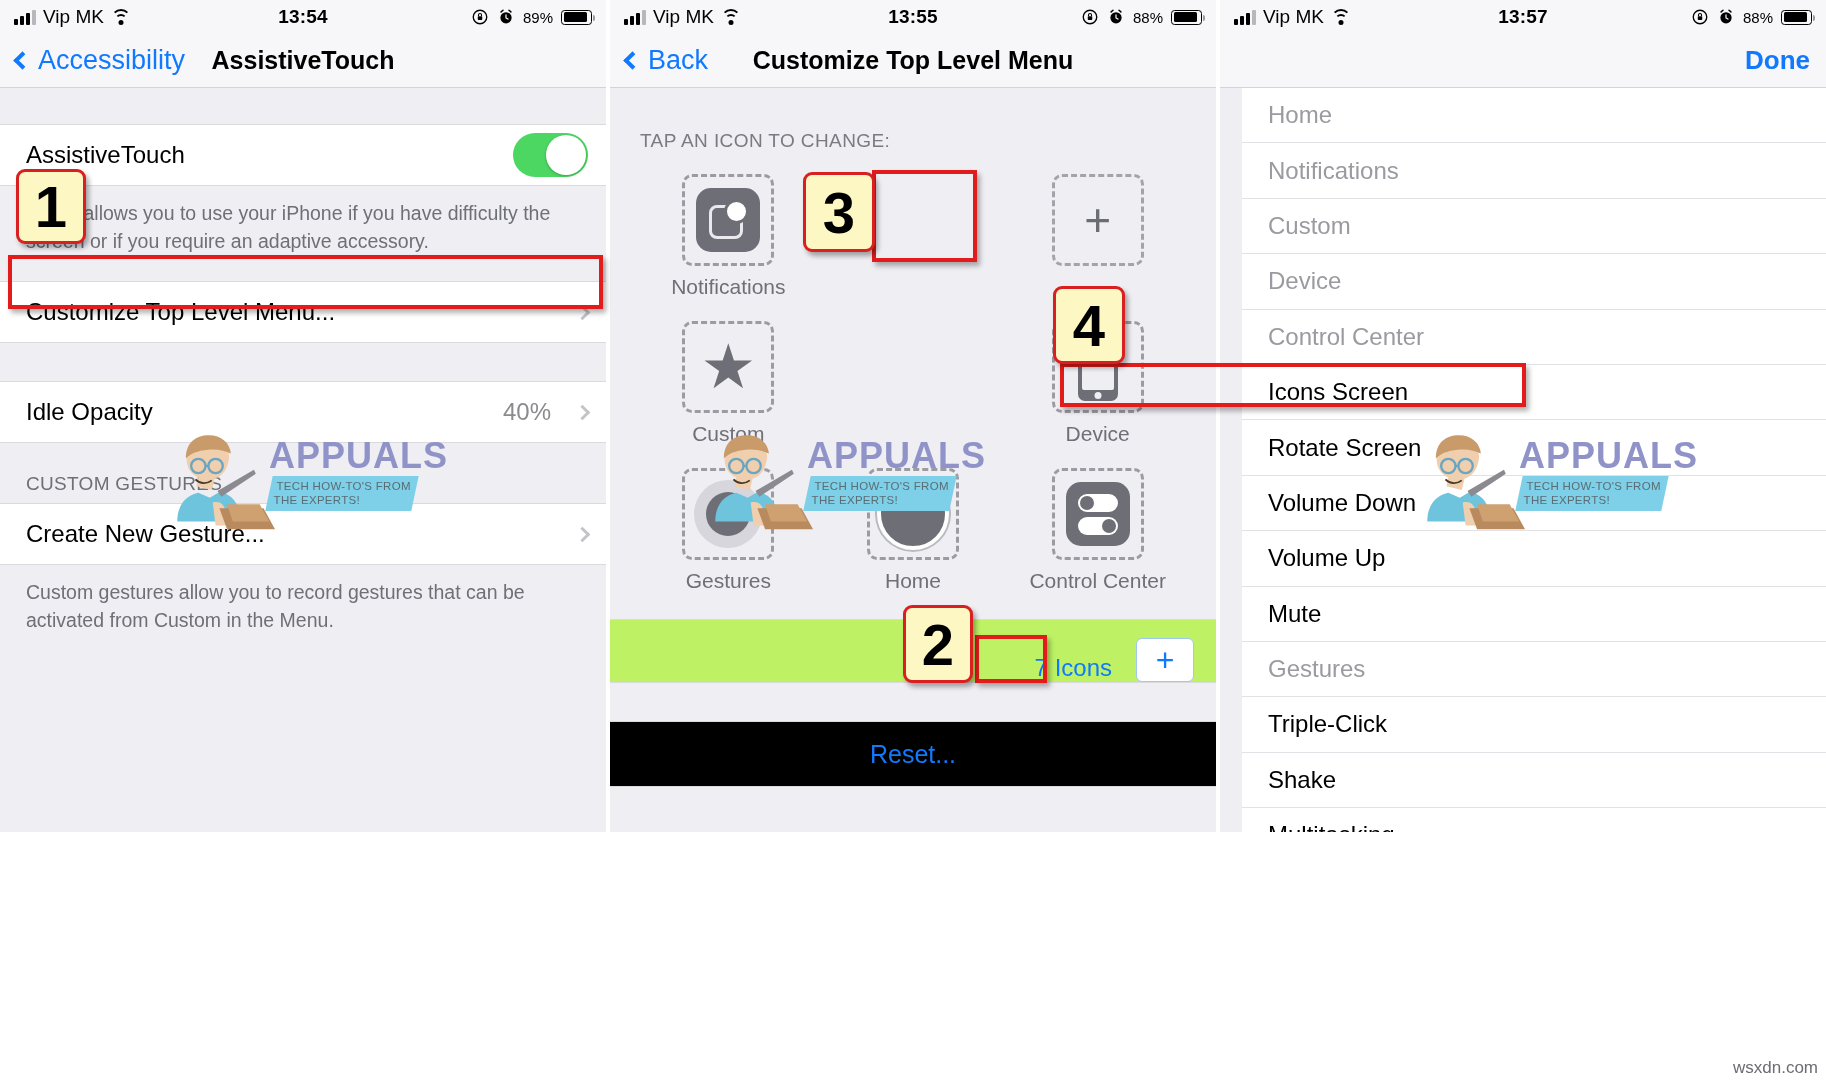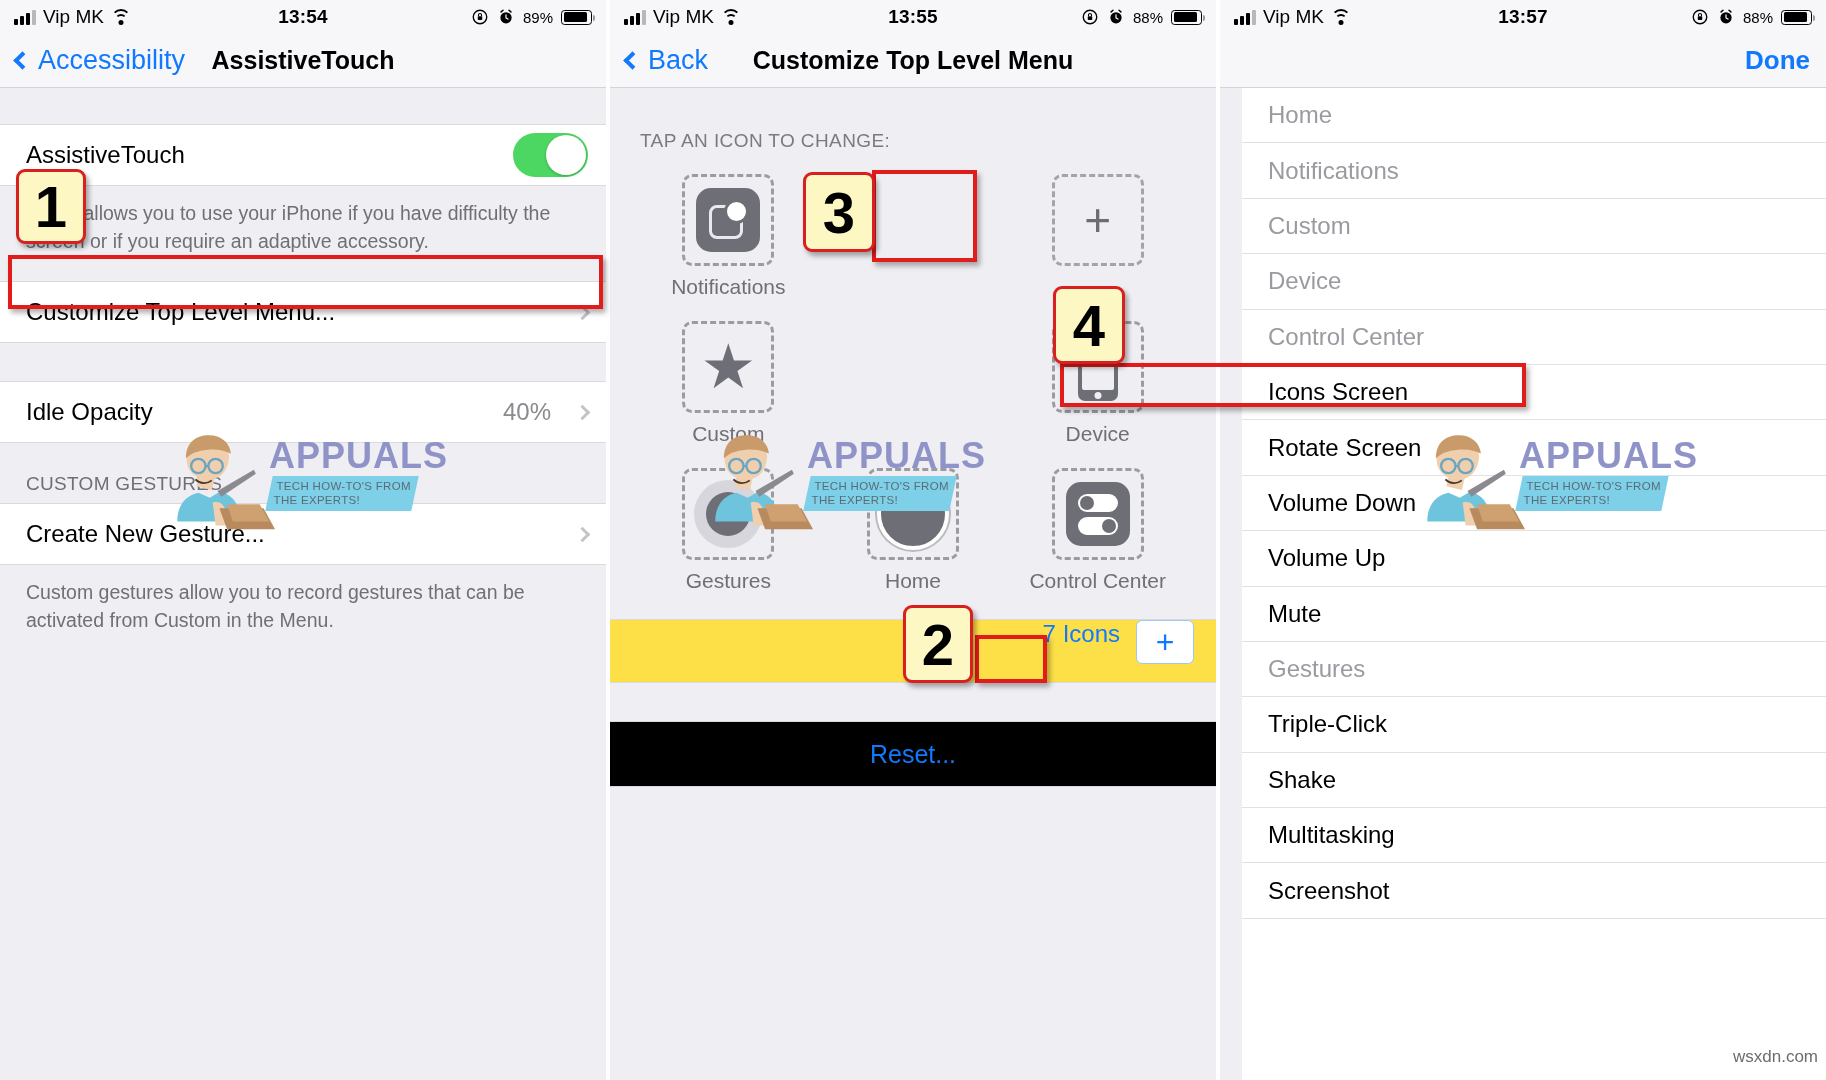--- a/index.html
+++ b/index.html
@@ -12,21 +12,21 @@
   .screen {
     position: relative;
     width: 1826px; height: 1080px;
     background: #ffffff;
   }
 
   
   .panel {
     position: absolute;
     top: 0;
-    height: 1080px;
+    height: 832px;
     background: #eeeef3;
     overflow: hidden;
   }
   #panel1 { left: 0px;    width: 606px; }
   #panel2 { left: 610px;  width: 606px; }
   #panel3 { left: 1220px; width: 606px; }
 
   
   .statusbar {
     position: relative;
@@ -228,24 +228,24 @@
   .ic-cc i.t::after {
     content:''; position:absolute; left:2px; top:2px;
     width:14px; height:14px; border-radius:50%; background:#6e6e76;
   }
   .ic-cc i.b::after {
     content:''; position:absolute; right:2px; top:2px;
     width:14px; height:14px; border-radius:50%; background:#6e6e76;
   }
 
   .icons-row {
-    background:#fde047;
+    background:#bef264;
     border-top:1px solid #d9d9de; border-bottom:1px solid #d9d9de;
-    height: 64px; display:flex; align-items:flex-start; justify-content:flex-end;
-    padding-right: 22px; gap: 16px;
+    height: 64px; display:flex; align-items:flex-end; justify-content:flex-end;
+    padding-right: 22px; gap: 24px;
   }
   .icons-count { color:#1079fd; font-size: 24px; }
   .plus-btn {
     width: 58px; height: 44px; border:1.5px solid #9fc6f7; border-radius: 6px;
     background:#fff; color:#1079fd; font-size: 32px; font-weight: 300;
     display:flex; align-items:center; justify-content:center;
   }
   .reset-row {
     margin-top: 38px;
     background:#000000;
@@ -299,21 +299,21 @@
   }
   .wm-sub {
     background:#7ed0e8; color:#5a6d74;
     font-size: 11.5px; line-height: 1.25; letter-spacing: .3px;
     padding: 3px 6px 3px 6px;
     transform: skewX(-12deg);
     margin-top: 2px; width: max-content;
   }
   .wm-sub span { display:block; transform: skewX(12deg); }
   .wsxdn {
-    position:absolute; right: 8px; bottom: 13px;
+    position:absolute; right: 8px; bottom: 2px;
     font-size: 17px; color:#6c6c72; z-index: 25;
     font-family: "Liberation Sans", sans-serif;
   }
   svg.person { display:block; }
 </style>
 </head>
 <body>
 
 <div class="screen">
 

